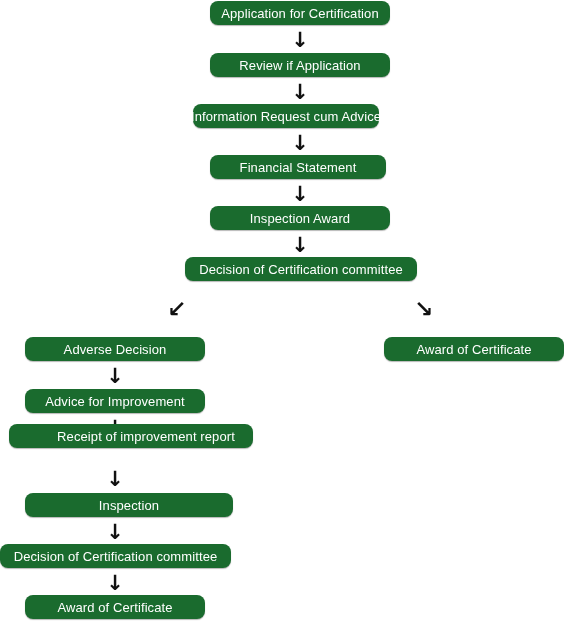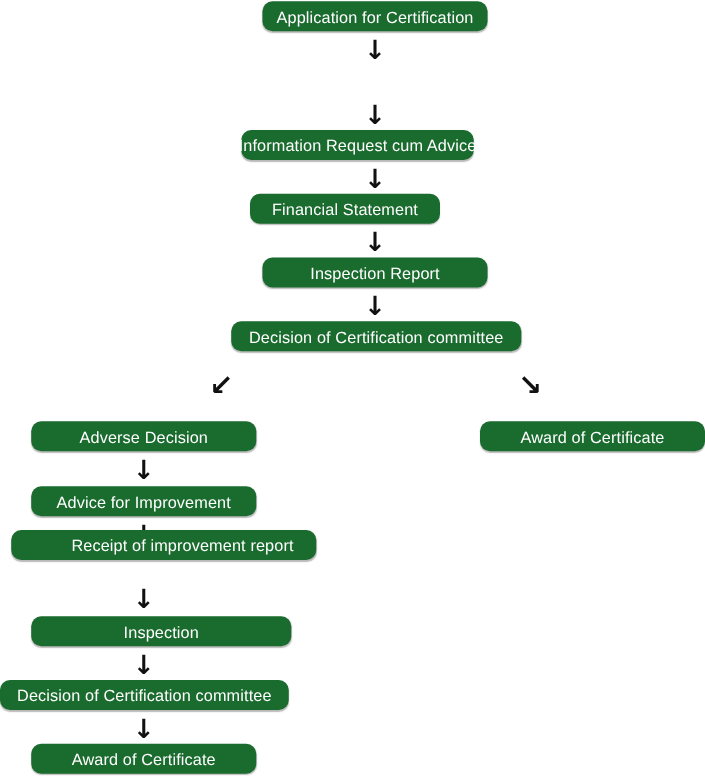--- a/index.html
+++ b/index.html
@@ -70,32 +70,33 @@
 </style>
 </head>
 <body>
 
 <div id="flowchart">
 
   <div class="node" style="left:210px; top:1px; width:180px; height:24px;">Application for Certification</div>
 
   <div class="arrow arrow-down" style="left:288px; top:29px;">↓</div>
 
+  <div class="node" style="left:210px; top:53px; width:180px; height:24px;">Review if Application</div>
 
   <div class="arrow arrow-down" style="left:288px; top:81px;">↓</div>
 
   <div class="node" style="left:193px; top:104px; width:186px; height:24px;">Information Request cum Advice</div>
 
   <div class="arrow arrow-down" style="left:288px; top:132px;">↓</div>
 
-  <div class="node" style="left:200px; top:155px; width:152px; height:24px;text-align:right;">Financial Statement</div>
+  <div class="node" style="left:210px; top:155px; width:176px; height:24px;text-align:right;">Financial Statement</div>
 
   <div class="arrow arrow-down" style="left:288px; top:183px;">↓</div>
 
-  <div class="node" style="left:210px; top:206px; width:180px; height:24px;">Inspection Report</div>
+  <div class="node" style="left:210px; top:206px; width:180px; height:24px;">Inspection Award</div>
 
   <div class="arrow arrow-down" style="left:288px; top:234px;">↓</div>
 
   <div class="node" style="left:185px; top:257px; width:232px; height:24px;">Decision of Certification committee</div>
 
   <div class="arrow arrow-diag" style="left:162px; top:295px;">↙</div>
 
   <div class="arrow arrow-diag" style="left:409px; top:295px;">↘</div>
 
   <div class="node" style="left:384px; top:337px; width:180px; height:24px;">Award of Certificate</div>

